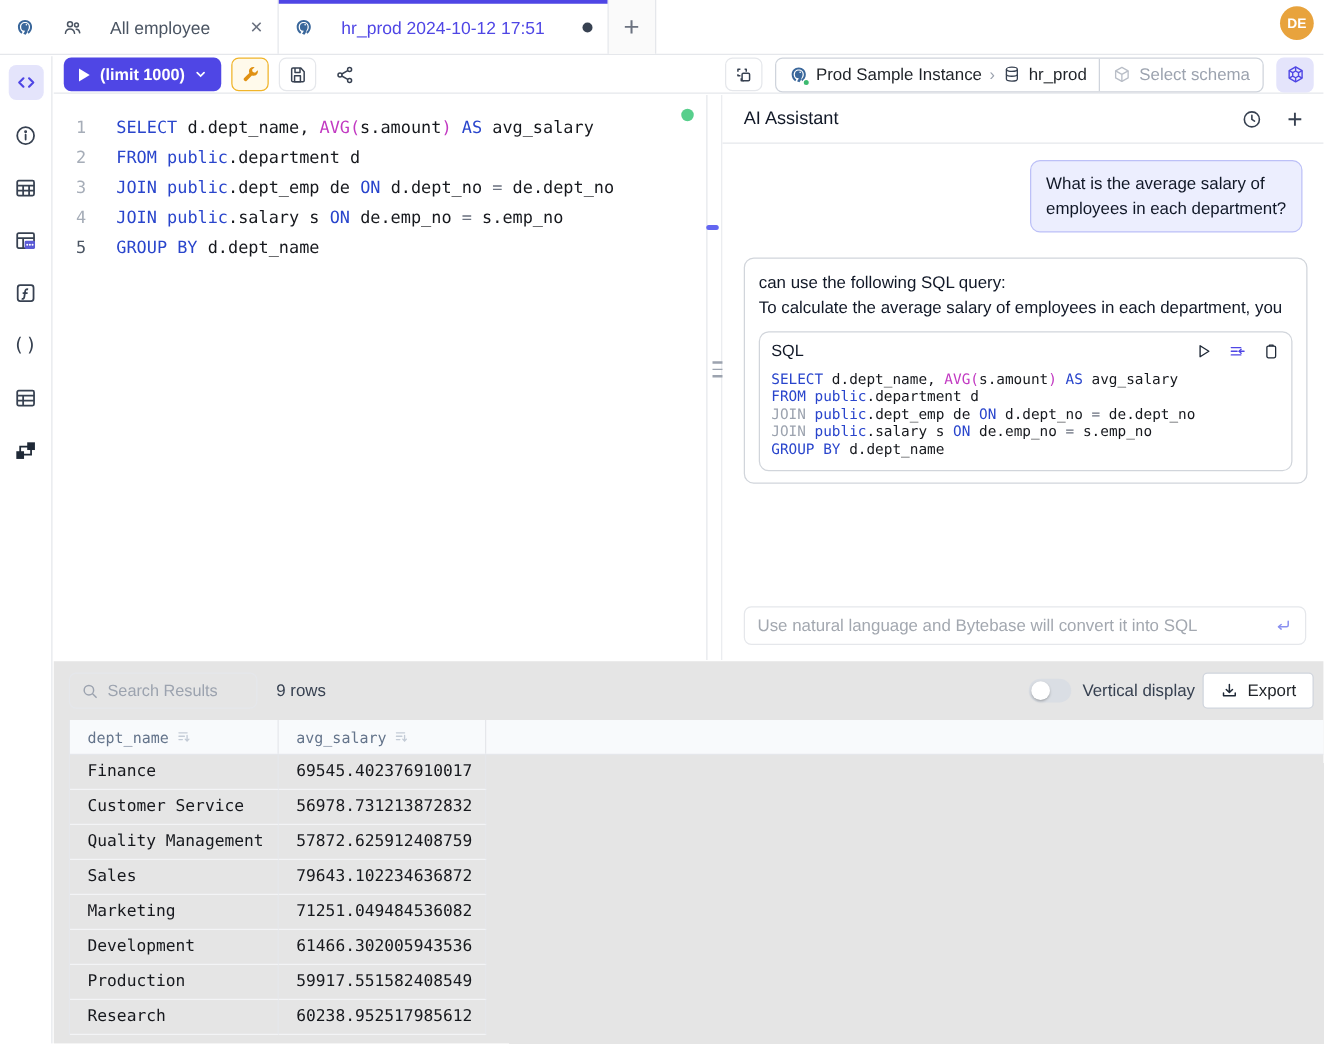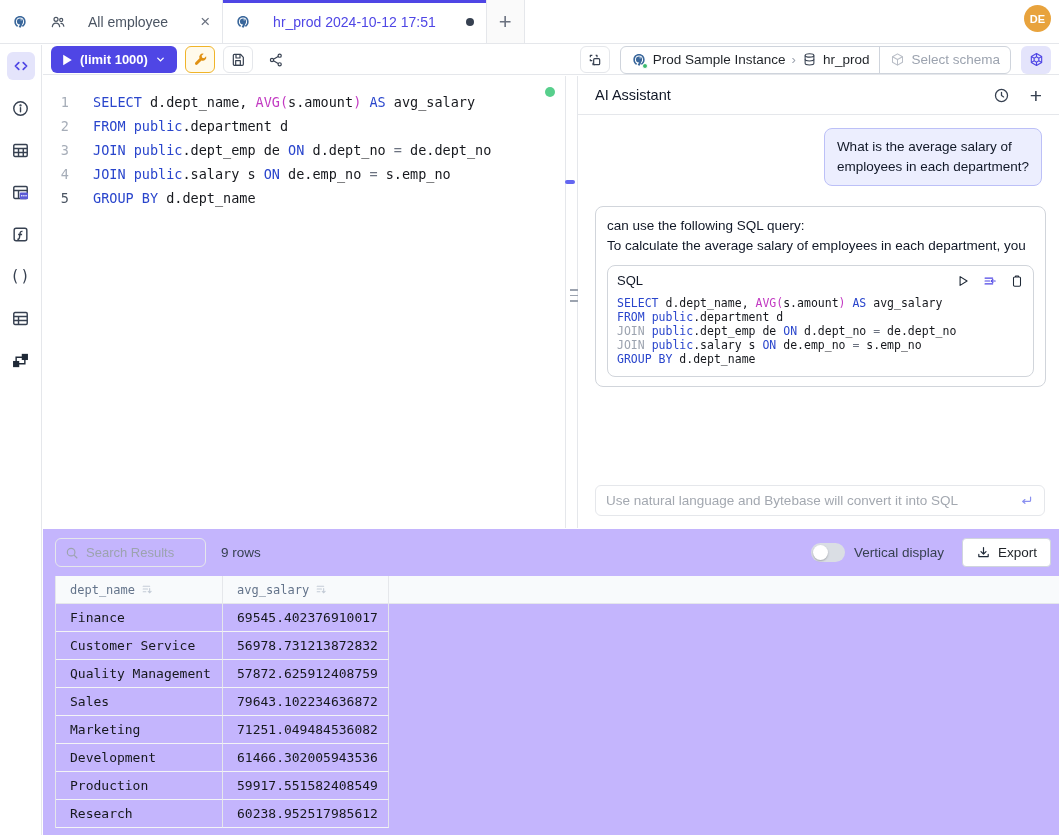--- a/index.html
+++ b/index.html
@@ -92,34 +92,34 @@
   .sql-actions .act{ cursor:pointer; display:flex; }
   .ai-code{ margin-top:8px; font-family:"DejaVu Sans Mono", monospace; font-size:11.5px; }
   .ai-code-line{ height:14px; line-height:14px; white-space:pre; }
   .ai-input-wrap{ position:absolute; left:17px; right:14px; bottom:12px; height:31px;
                   border:1px solid #e5e7eb; border-radius:6px; display:flex; align-items:center; padding:0 10px; }
   .ai-input{ flex:1; border:none; outline:none; font-size:13.5px; color:#111827; background:transparent;
              font-family:"Liberation Sans", sans-serif; }
   .ai-input::placeholder{ color:#a3a8b0; }
 
   
-  .results{ position:absolute; left:43px; top:529px; right:0; bottom:0; background:#c4b5fd; }
+  .results{ position:absolute; left:43px; top:529px; right:0; bottom:0; background:#e5e5e5; }
   .res-toolbar{ display:flex; align-items:center; padding:9px 8px 9px 12px; }
   .search-box{ display:flex; align-items:center; gap:7px; width:151px; height:29px; border:1px solid #e5e7eb;
                border-radius:6px; padding:0 9px; }
   .search-input{ border:none; outline:none; width:100%; font-size:13px; color:#374151; background:transparent;
                  font-family:"Liberation Sans", sans-serif; }
   .search-input::placeholder{ color:#9ca3af; }
   .row-count{ margin-left:15px; font-size:13.5px; color:#374151; }
   .res-right{ margin-left:auto; display:flex; align-items:center; }
   .toggle{ width:34px; height:19px; border-radius:10px; background:#dadee4; position:relative; cursor:pointer; }
   .toggle .knob{ position:absolute; left:2px; top:2px; width:15px; height:15px; border-radius:50%; background:#fff;
                  box-shadow:0 1px 2px rgba(0,0,0,.25); }
   .toggle-label{ margin-left:9px; font-size:13.5px; color:#374151; }
-  .export-btn{ margin-left:18px; display:flex; align-items:center; gap:7px; height:29px; padding:0 13px;
+  .export-btn{ margin-left:6px; display:flex; align-items:center; gap:7px; height:29px; padding:0 13px;
                border:1px solid #d0d5dd; border-radius:4px; background:#fff; font-size:13.5px; color:#1f2328;
                cursor:pointer; font-family:"Liberation Sans", sans-serif; }
   .rtable{ margin-left:12px; border-left:1px solid #e5e7eb; }
   .thead{ display:flex; height:28px; background:#f8fafc; border-bottom:1px solid #e5e7eb; }
   .thcell{ display:flex; align-items:center; gap:6px; padding:0 14px; font-family:"DejaVu Sans Mono", monospace;
            font-size:12px; color:#64748b; border-right:1px solid #e5e7eb; cursor:pointer; }
   .thcell.c0{ width:167px; } .thcell.c1{ width:166px; }
   .thfill{ flex:1; }
   .trow{ display:flex; height:28px; }
   .tcell{ display:flex; align-items:center; padding:0 14px; font-family:"DejaVu Sans Mono", monospace;

